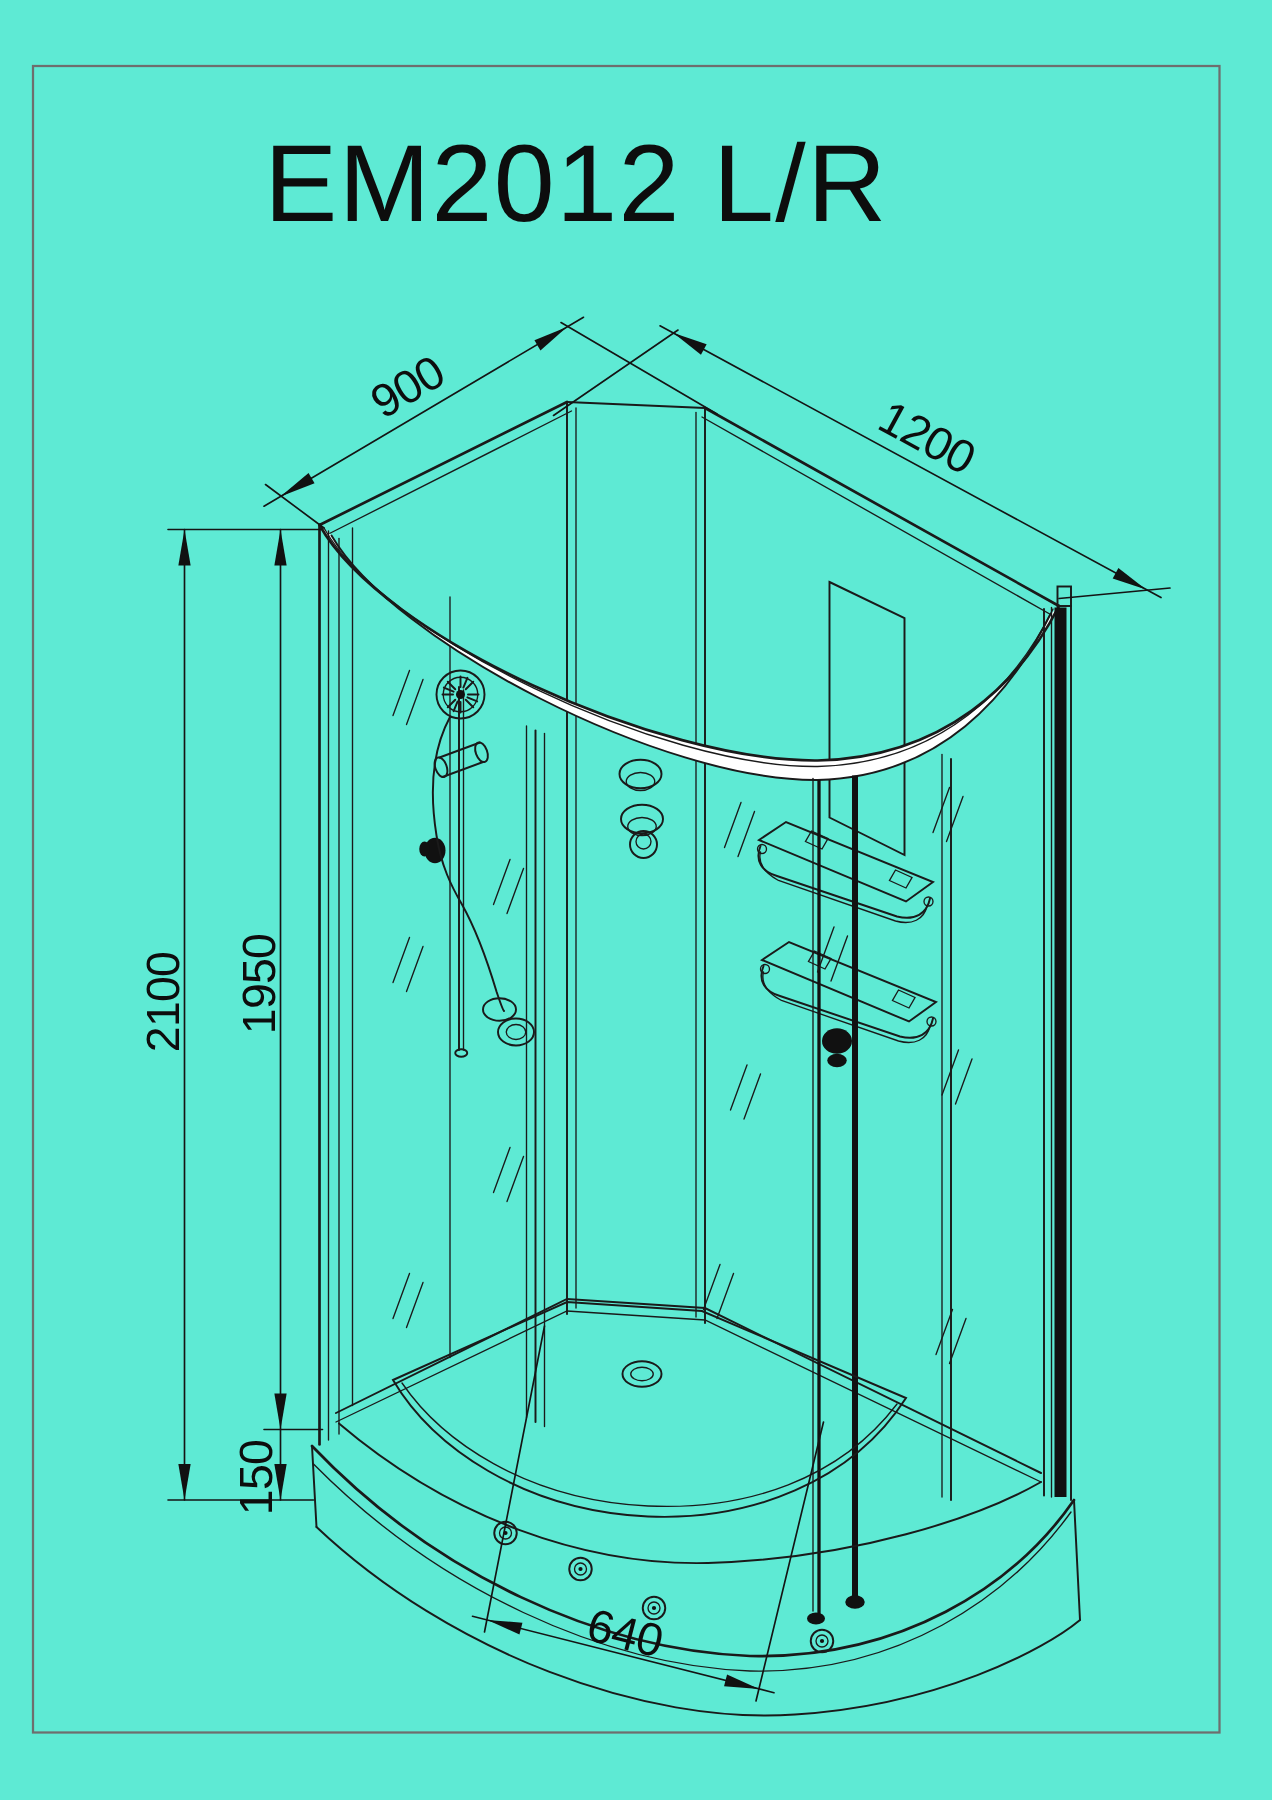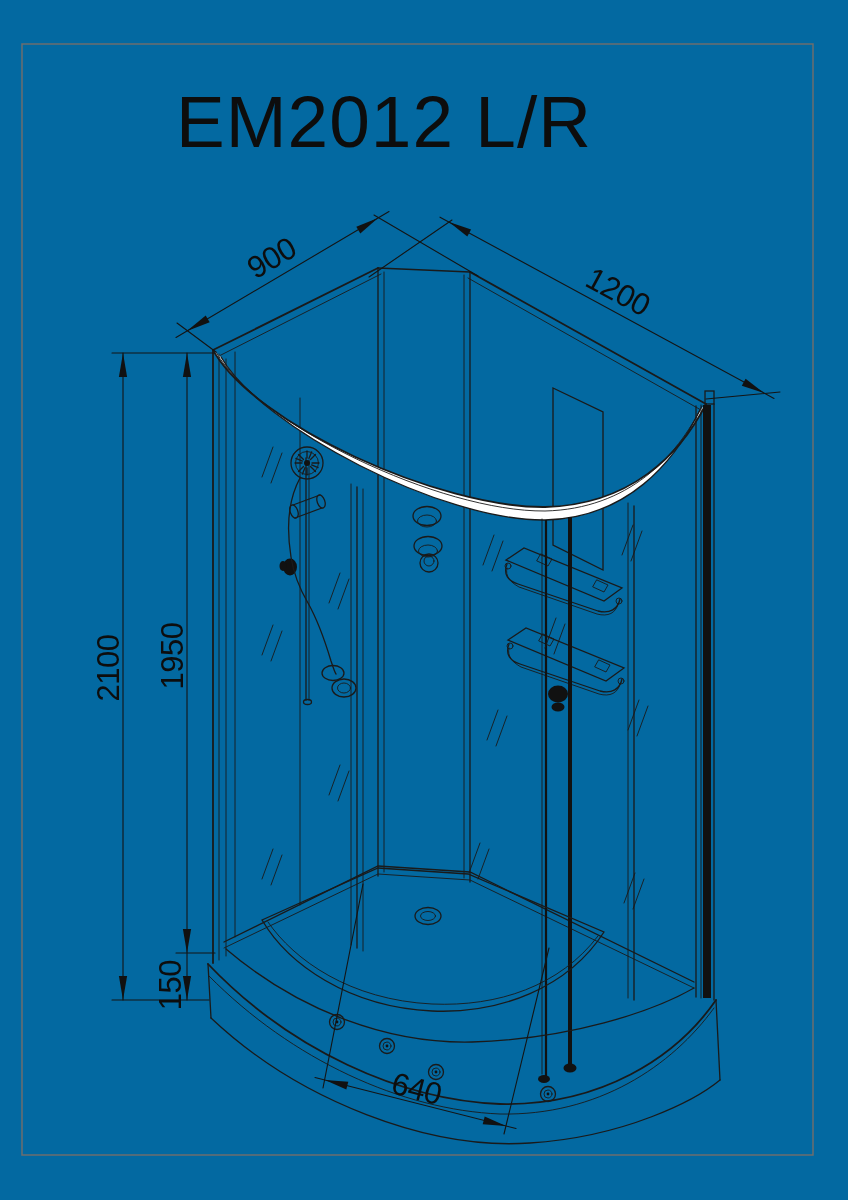--- a/index.html
+++ b/index.html
@@ -1,16 +1,16 @@
 <!DOCTYPE html>
 <html><head>
 <meta charset="utf-8">
 <style>
   html,body{margin:0;padding:0;background:#e8e8e8;}
-  .page{width:848px;height:1200px;background:#0369a1;position:relative;margin:0 auto;
+  .page{width:848px;height:1200px;background:#5eead4;position:relative;margin:0 auto;
         font-family:"Liberation Sans", sans-serif;overflow:hidden;}
   svg{position:absolute;left:0;top:0;}
   svg *{vector-effect:none;}
   .ln  {stroke:#1a1a1a;stroke-width:1.3;fill:none;stroke-linecap:round;}
   .ln2 {stroke:#1a1a1a;stroke-width:1.8;fill:none;stroke-linecap:round;}
   .thin{stroke:#1a1a1a;stroke-width:0.9;fill:none;stroke-linecap:round;}
   .dk  {stroke:#111;fill:none;stroke-linecap:butt;}
   .fill{fill:#111;stroke:none;}
   .dim {stroke:#141414;stroke-width:1.1;fill:none;stroke-linecap:round;}
   .whiteband{fill:#ffffff;stroke:none;}

